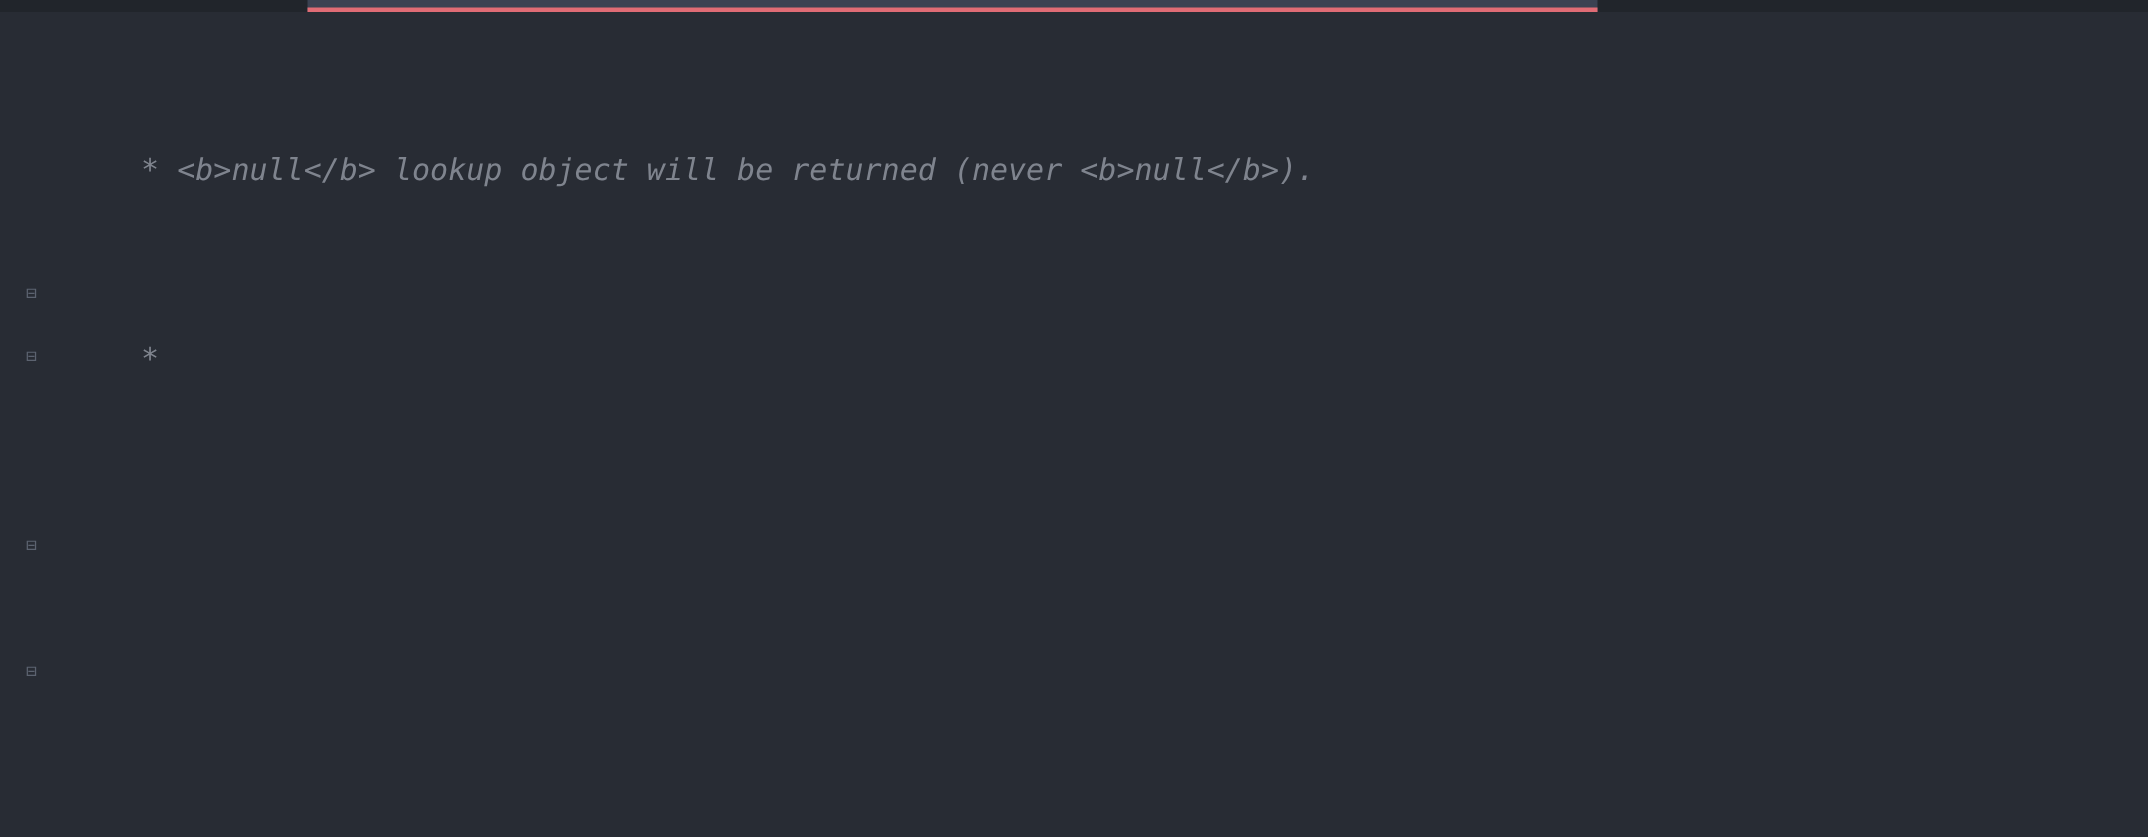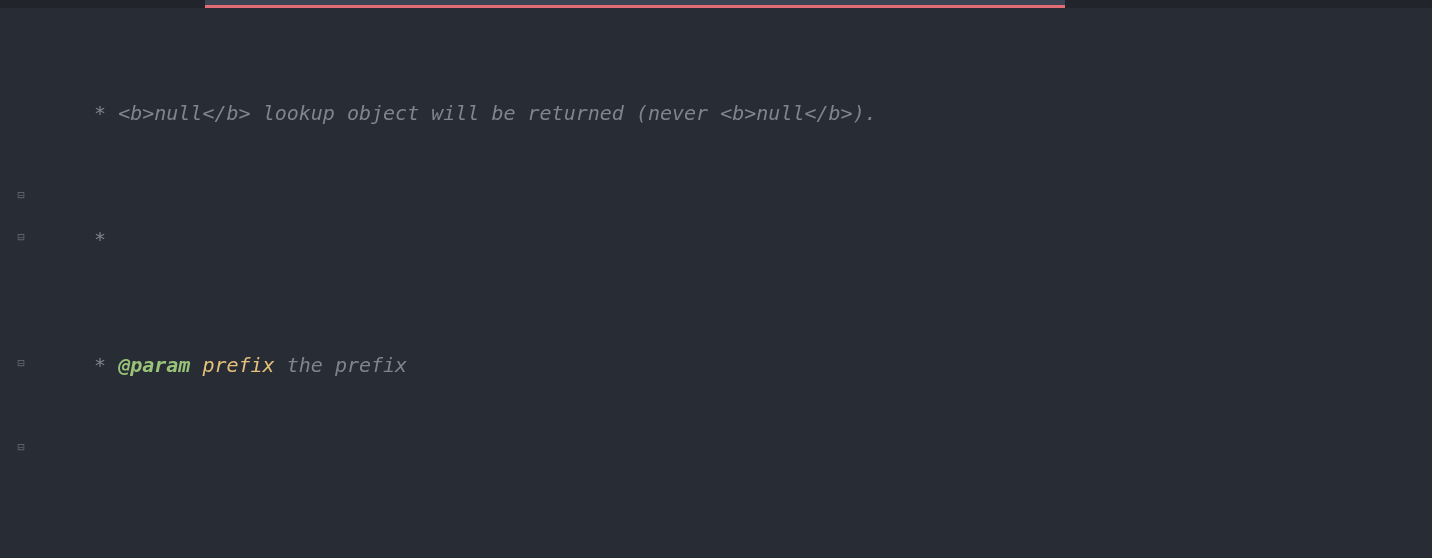--- a/index.html
+++ b/index.html
@@ -74,21 +74,20 @@
 <div class="editor-area">
   <div class="gutter">
     <div class="fold-marker" style="top:180px">⊟</div>
     <div class="fold-marker" style="top:222px">⊟</div>
     <div class="fold-marker" style="top:348px">⊟</div>
     <div class="fold-marker" style="top:432px">⊟</div>
   </div>
   <div class="code-area">
     <div class="code-line"><span class="comment"><span> * </span><span class="bold-tag">&lt;b&gt;</span><span>null</span><span class="bold-tag">&lt;/b&gt;</span><span> lookup object will be returned (never </span><span class="bold-tag">&lt;b&gt;</span><span>null</span><span class="bold-tag">&lt;/b&gt;</span><span>).</span></span></div>
     <div class="code-line"><span class="comment"> *</span></div>
-    <div class="code-line"><span class="comment"><span> * </span><span class="doc-tag-at">@param</span><span class="param-name"> prefix</span><span> the prefix</span></span></div>
     
     
     
     
     
     
     
     
     
   </div>

